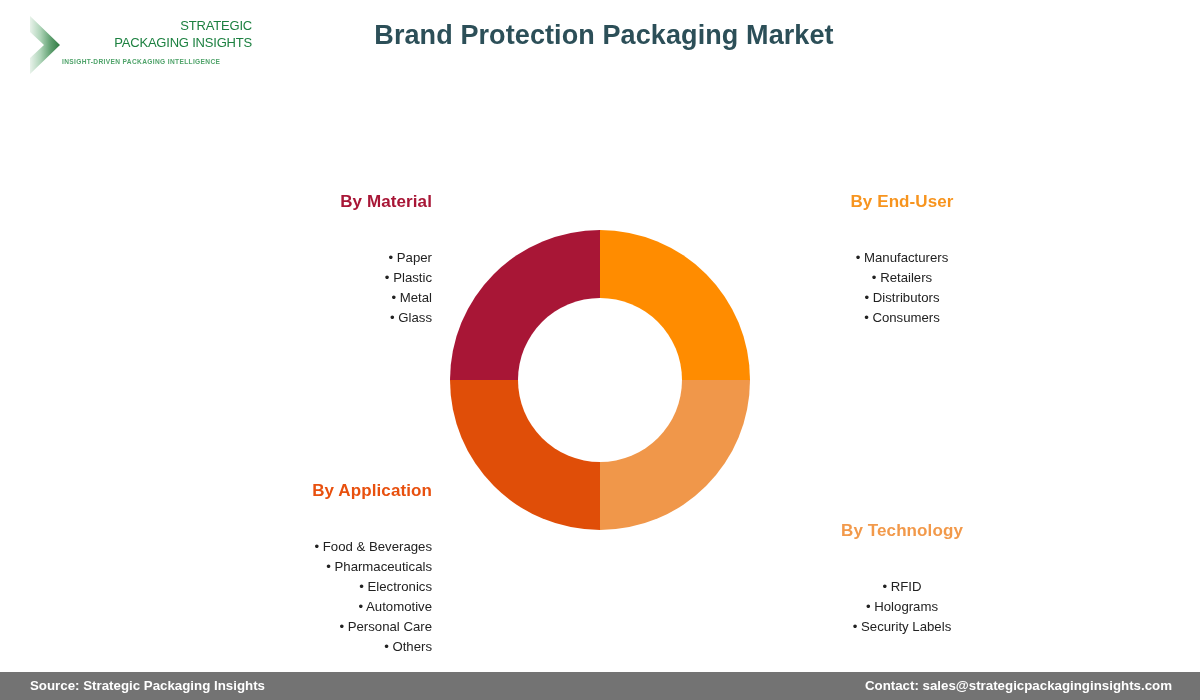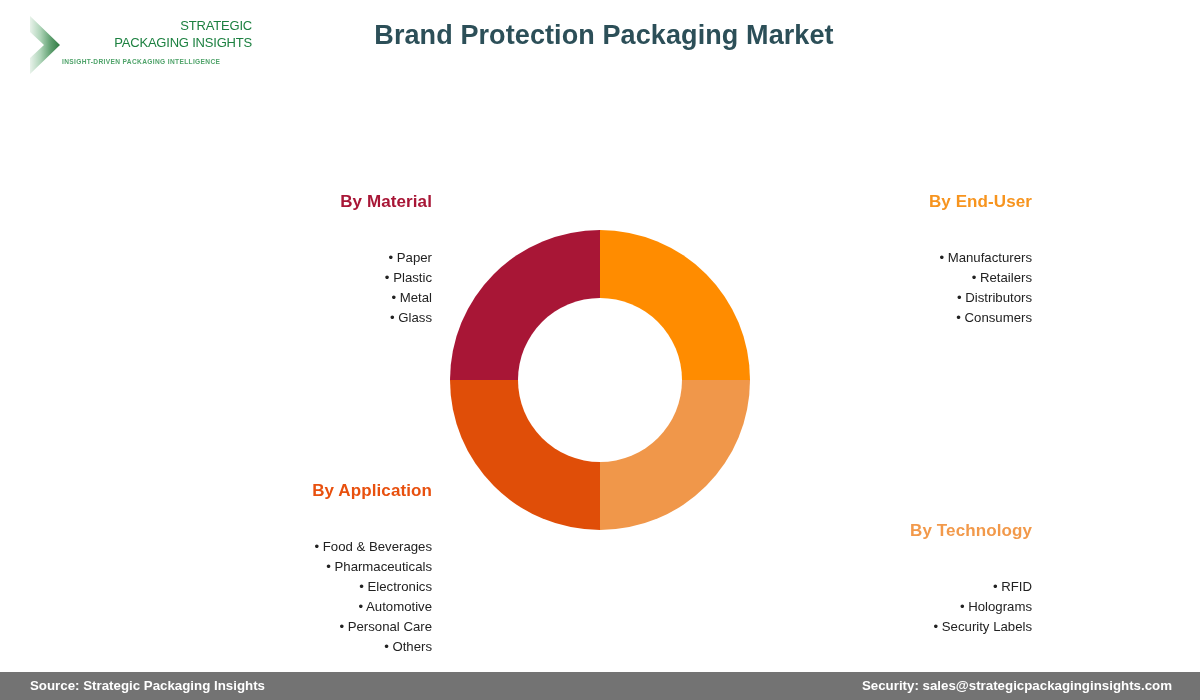--- a/index.html
+++ b/index.html
@@ -100,21 +100,21 @@
   .seg-list li {
     font-family: "Liberation Sans", sans-serif;
     font-size: 13.2px;
     line-height: 20px;
     color: #222222;
     white-space: nowrap;
   }
   .seg-list li .bullet { font-size: 13.2px; }
 
   .align-right { text-align: right; }
-  .align-left  { text-align: right; }
+  .align-left  { text-align: center; }
 
   #group-material    { left: 200px; top: 192px; width: 232px; }
   #group-enduser     { left: 772px; top: 192px; width: 260px; }
   #group-application { left: 178px; top: 481px; width: 254px; }
   #group-technology  { left: 772px; top: 485px; width: 260px; }
 
   
   #footer-bar {
     position: absolute;
     left: 0;
@@ -225,16 +225,16 @@
     <div class="seg-title" style="color: rgb(242, 153, 74); margin-top: 36px;">By Technology</div>
     <ul class="seg-list">
       <li><span class="bullet">•</span> <span>RFID</span></li>
       <li><span class="bullet">•</span> <span>Holograms</span></li>
       <li><span class="bullet">•</span> <span>Security Labels</span></li>
     </ul>
   </div>
 
   <div id="footer-bar" style="background: #737373;">
     <div id="footer-source" style="color: rgb(255, 255, 255);">Source: Strategic Packaging Insights</div>
-    <div id="footer-contact" style="color: rgb(255, 255, 255);">Security: sales@strategicpackaginginsights.com</div>
+    <div id="footer-contact" style="color: rgb(255, 255, 255);">Contact: sales@strategicpackaginginsights.com</div>
   </div>
 
 </div>
 
 </body></html>

